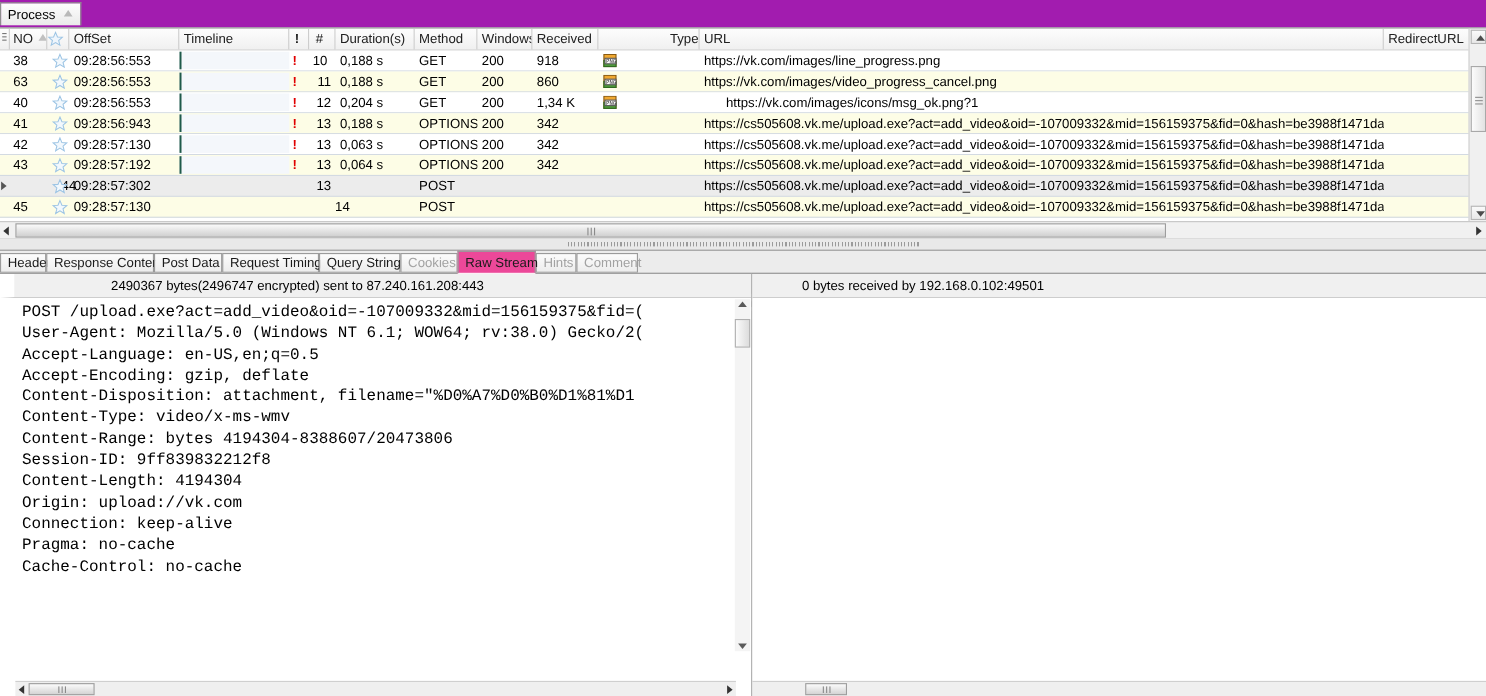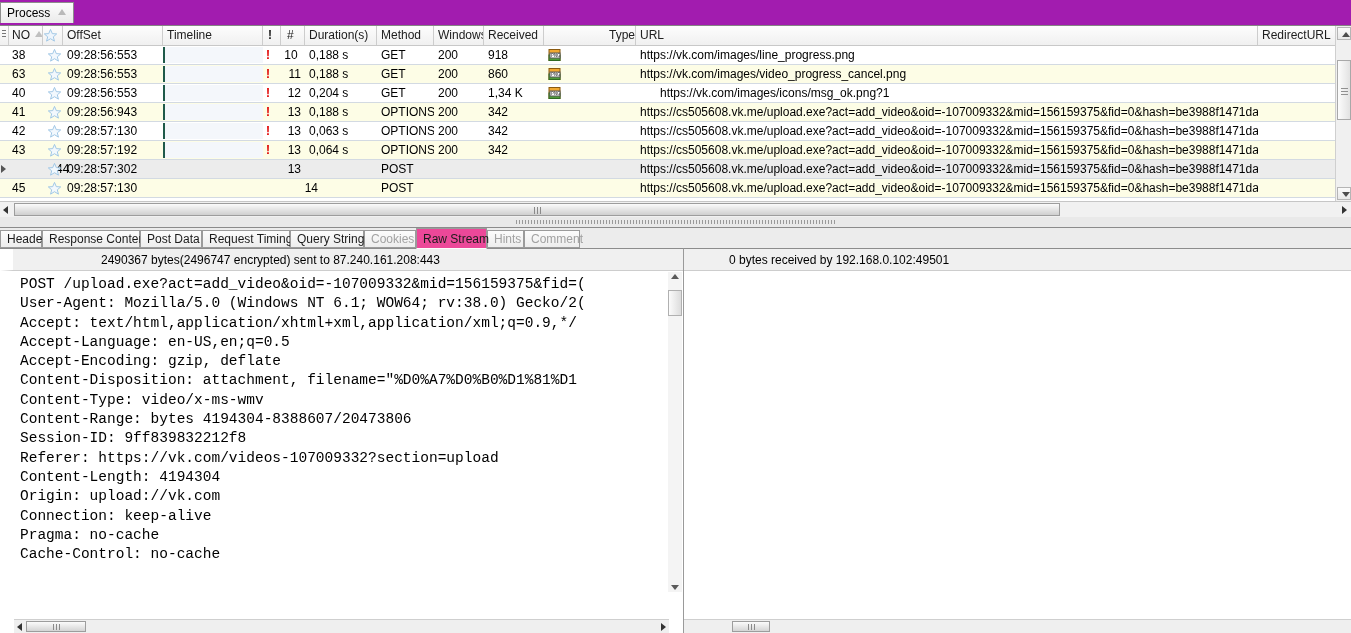--- a/index.html
+++ b/index.html
@@ -558,28 +558,26 @@
       <div class="dtab" style="left: 580px; width: 136px; margin-top: 36px;">Status Code Definition</div>
     </div>
 
   <div class="pane-left">
     <div class="pane-statusbar">2490367 bytes(2496747 encrypted) sent to 87.240.161.208:443</div>
 
     <div class="raw-area">
       <div class="pad" id="raw-lines">
           <div class="raw-line">POST /upload.exe?act=add_video&amp;oid=-107009332&amp;mid=156159375&amp;fid=(</div>
           <div class="raw-line">User-Agent: Mozilla/5.0 (Windows NT 6.1; WOW64; rv:38.0) Gecko/2(</div>
-          <div class="raw-line">Accept: text/html,application/xhtml+xml,application/xml;q=0.9,*/</div>
           <div class="raw-line">Accept-Language: en-US,en;q=0.5</div>
           <div class="raw-line">Accept-Encoding: gzip, deflate</div>
           <div class="raw-line">Content-Disposition: attachment, filename="%D0%A7%D0%B0%D1%81%D1</div>
           <div class="raw-line">Content-Type: video/x-ms-wmv</div>
           <div class="raw-line">Content-Range: bytes 4194304-8388607/20473806</div>
           <div class="raw-line">Session-ID: 9ff839832212f8</div>
-          <div class="raw-line">Referer: https://vk.com/videos-107009332?section=upload</div>
           <div class="raw-line">Content-Length: 4194304</div>
           <div class="raw-line">Origin: upload://vk.com</div>
           <div class="raw-line">Connection: keep-alive</div>
           <div class="raw-line">Pragma: no-cache</div>
           <div class="raw-line">Cache-Control: no-cache</div>
         </div>
     </div>
 
     <div class="inner-vscroll">
       <span class="inner-arrow up"></span>

